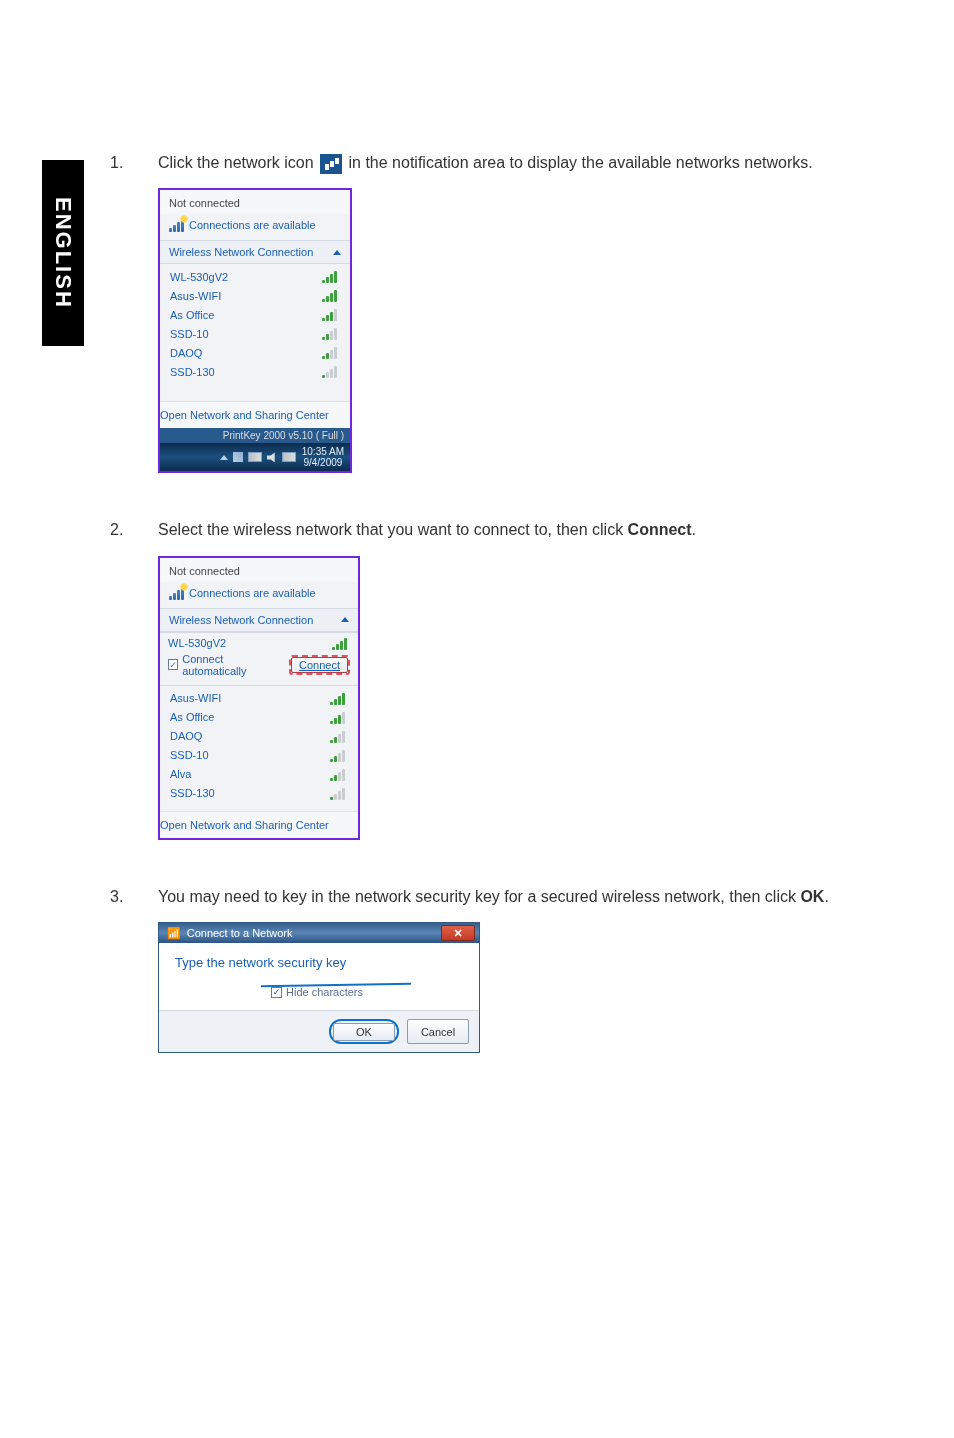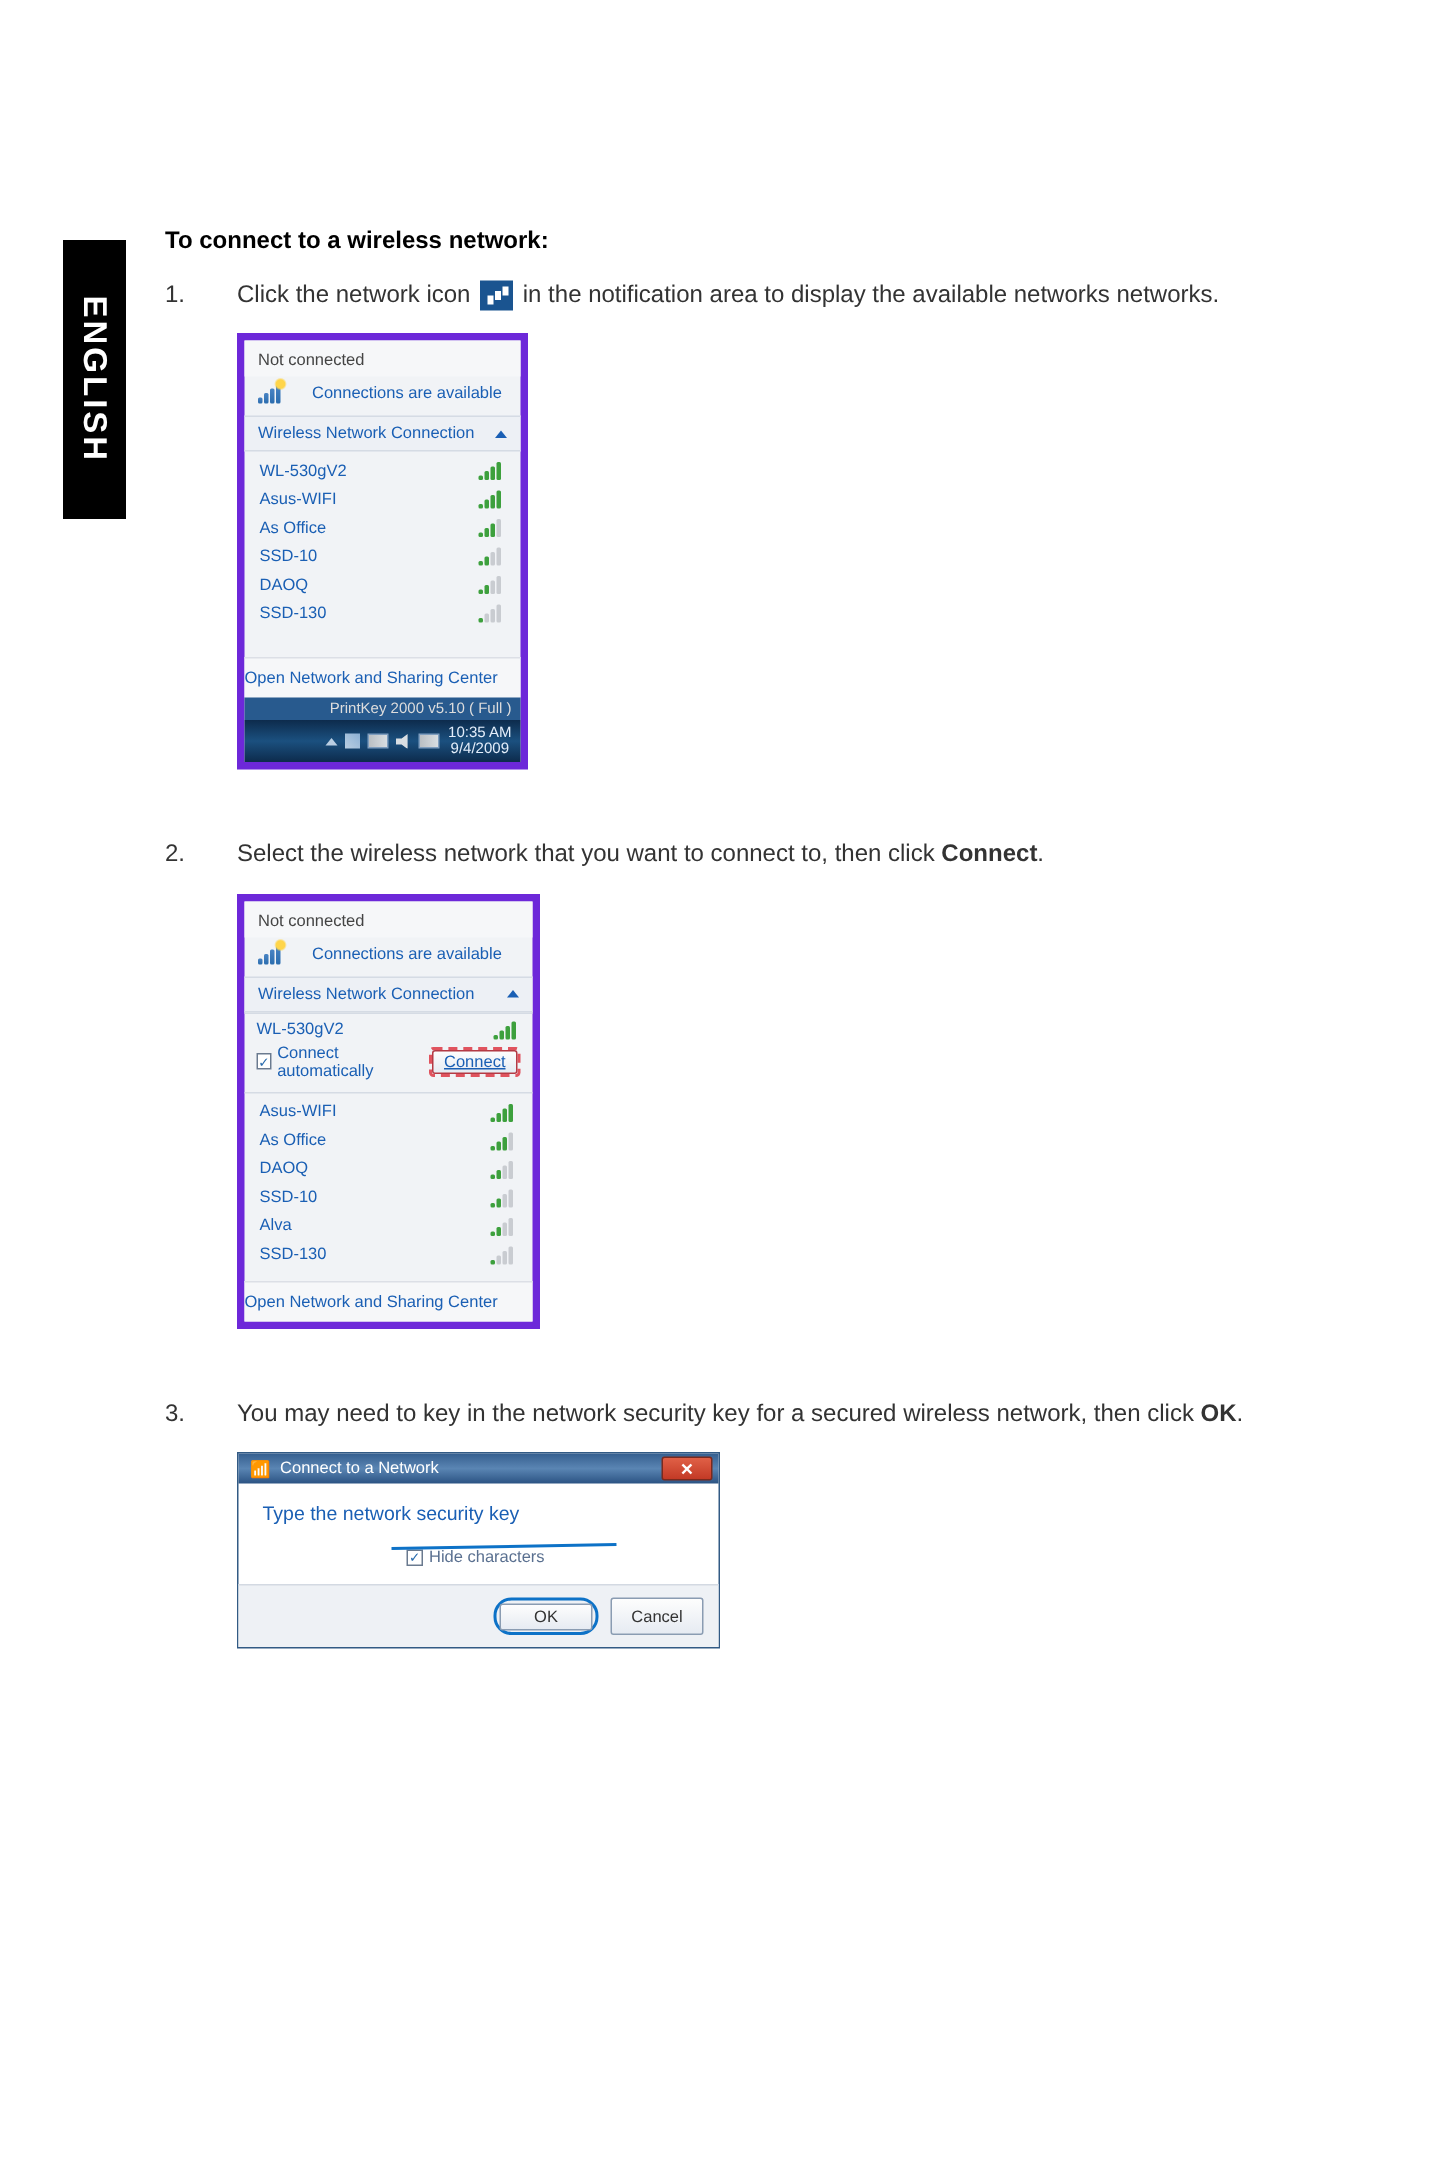--- a/index.html
+++ b/index.html
@@ -75,37 +75,37 @@
     width: 4px; height: 6px; background: #fff;
     box-shadow: 5px -3px 0 #fff, 10px -6px 0 #fff;
   }
   .bold { font-weight: bold; }
 
   
   .panel {
     margin-left: 48px;
     margin-top: 6px;
     margin-bottom: 46px;
-    border: 5px solid #6d28d9;
+    border: 2px solid #6d28d9;
     background: #f1f3f6;
     font-size: 11px;
     font-family: "Segoe UI", Tahoma, sans-serif;
     color: #1a5fb4;
   }
   .panel-1 { width: 194px; }
   .panel-2 { width: 202px; }
   .panel-header {
     padding: 7px 9px 5px 9px;
     color: #444;
     background: #f6f7f9;
   }
   .panel-sub {
     display: flex;
     align-items: center;
-    gap: 18px;
+    gap: 2px;
     padding: 4px 9px 8px 9px;
     color: #1a5fb4;
   }
   .bars-icon {
     display: inline-block;
     position: relative;
     width: 16px; height: 14px;
     margin-right: 2px;
   }
   .bars-icon i {
@@ -363,21 +363,20 @@
 </style>
 </head>
 <body>
 
 <div class="page">
   <div class="side-tab">
     <span>ENGLISH</span>
   </div>
 
   <div class="content">
-    <div class="heading">To connect to a wireless network:</div>
 
     <div class="step">
       <div class="num">1.</div>
       <div class="body">
         <span>Click the network icon </span>
         <span class="inline-icon"></span>
         <span> in the notification area to display the available networks networks.</span>
       </div>
     </div>
 

